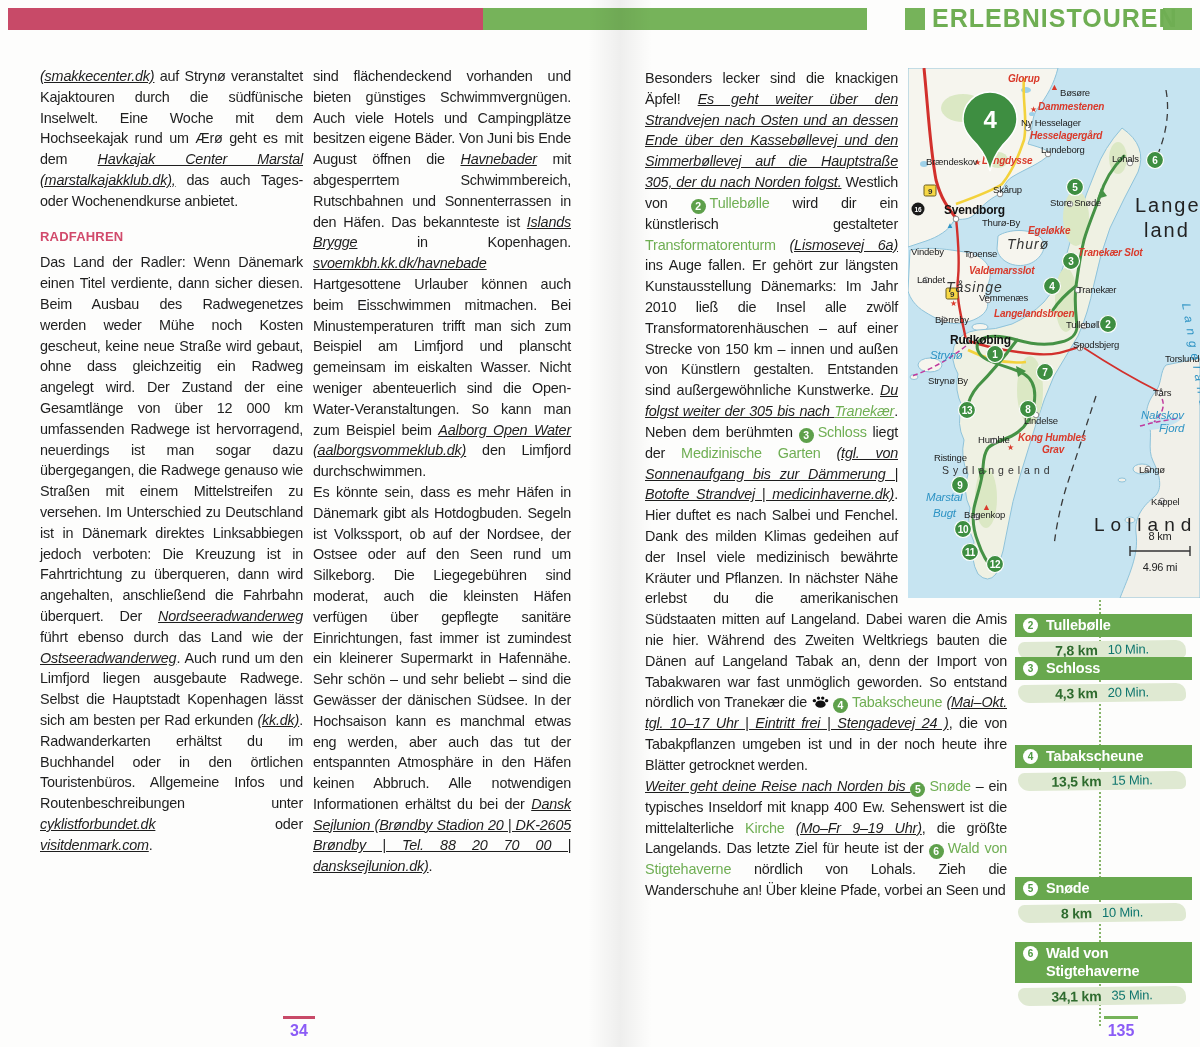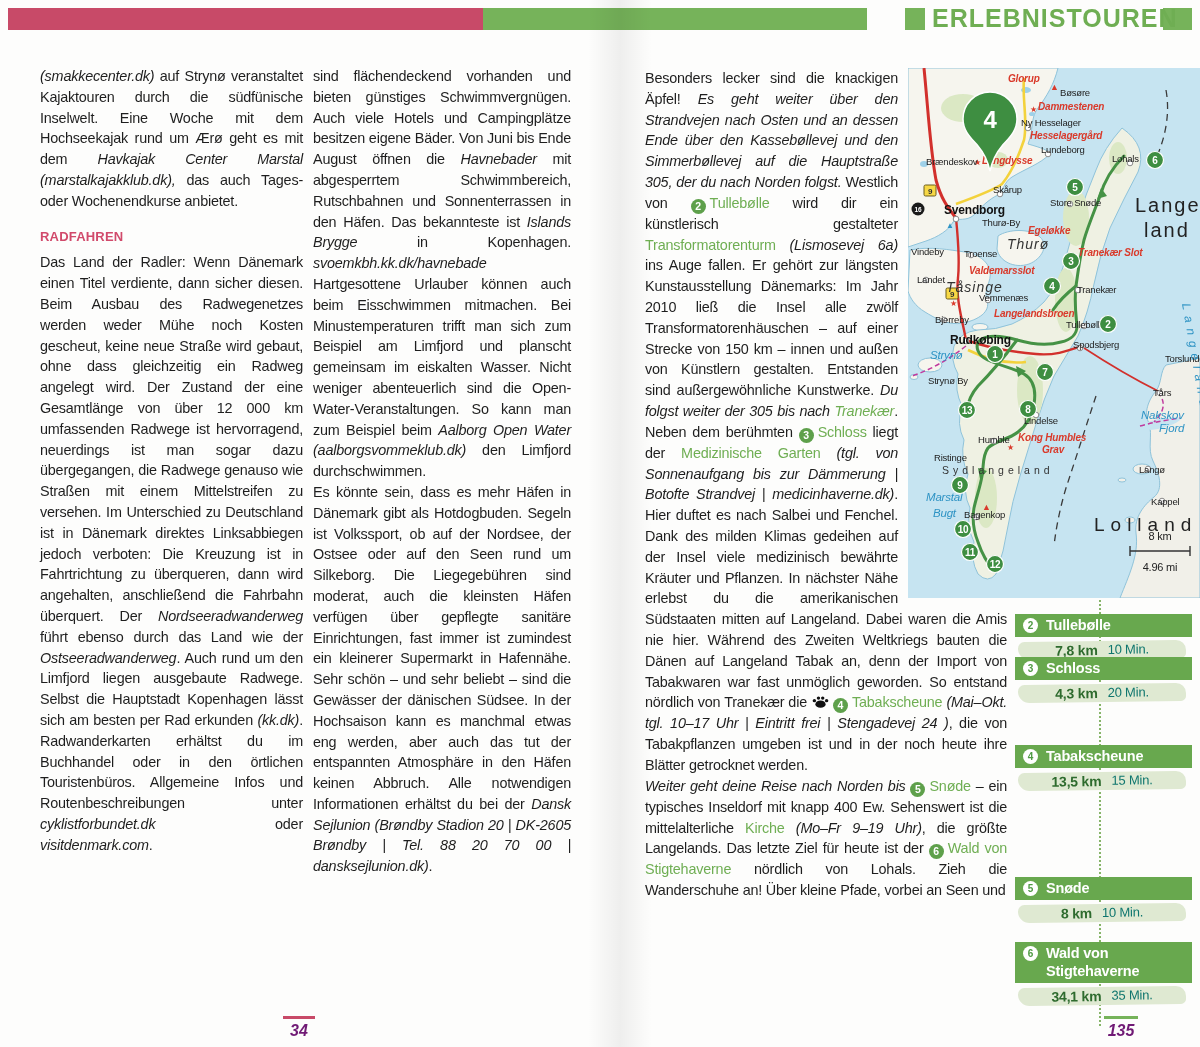--- a/index.html
+++ b/index.html
@@ -19,21 +19,21 @@
   
   .col{position:absolute;top:66px;font-size:14.4px;line-height:20.8px;letter-spacing:-0.2px;}
   #col-1{left:40px;width:263px;}
   #col-2{left:313px;width:258px;}
   #right-page{position:absolute;left:645px;top:68px;width:555px;
               font-size:14.4px;line-height:20.8px;letter-spacing:-0.2px;}
   .para{margin:0;text-align:justify;}
   .shead{font-weight:bold;font-size:13px;letter-spacing:0.2px;margin:15px 0 5px 0;}
   .shead.pink{color:#d14a6b;}
   .shead.green{color:#6fae53;}
-  .it{font-style:italic;}
+  .it{font-style:italic;text-decoration:underline;}
   .gl{color:#6fae53;}
   .inum{display:inline-block;width:15px;height:15px;border-radius:50%;background:#5ea04b;
         color:#fff;font-size:10.5px;font-weight:bold;line-height:15px;text-align:center;
         vertical-align:-2px;margin-right:4px;letter-spacing:0;}
   .paw{display:inline-block;width:17px;height:12px;vertical-align:-1px;margin:0 4px 0 1px;}
   
   #map-box{float:right;width:292px;height:530px;margin:0 0 8px 10px;position:relative;}
   #mapsvg{display:block;width:292px;height:530px;}
   #mapsvg text{font-family:"Liberation Sans",sans-serif;}
   .ml-town{font-size:9.5px;fill:#222;}
@@ -58,21 +58,21 @@
             padding:2px 6px 3px 6px;font-size:14.5px;font-weight:bold;line-height:18px;}
   .stop-circle{flex:0 0 15px;width:15px;height:15px;border-radius:50%;background:#fff;
                color:#4f9a43;font-size:10px;font-weight:bold;line-height:15px;text-align:center;
                margin:2px 8px 0 2px;}
   .stop-brush{margin:4px 0 0 3px;width:168px;height:18px;background:#dfe9d2;
               border-radius:9px 14px 7px 16px;transform:rotate(-0.8deg);
               display:flex;justify-content:center;align-items:center;gap:10px;}
   .stop-dist{font-size:14px;font-weight:bold;color:#2e6b2e;}
   .stop-time{font-size:13px;color:#0f766e;}
   
-  .pgnum{position:absolute;top:1022px;font-size:16px;font-weight:bold;text-align:center;color:#701a75;font-style:italic;}
+  .pgnum{position:absolute;top:1022px;font-size:16px;font-weight:bold;text-align:center;color:#8b5cf6;}
   #pg-left{left:272px;width:54px;}
   #pg-right{left:1090px;width:62px;}
   .pgbar{position:absolute;top:1016px;height:3px;}
   #pgbar-left{left:283px;width:32px;background:#c84a68;}
   #pgbar-right{left:1104px;width:34px;background:#76b35a;}
 </style>
 </head>
 <body>
 
 <div id="spread">

